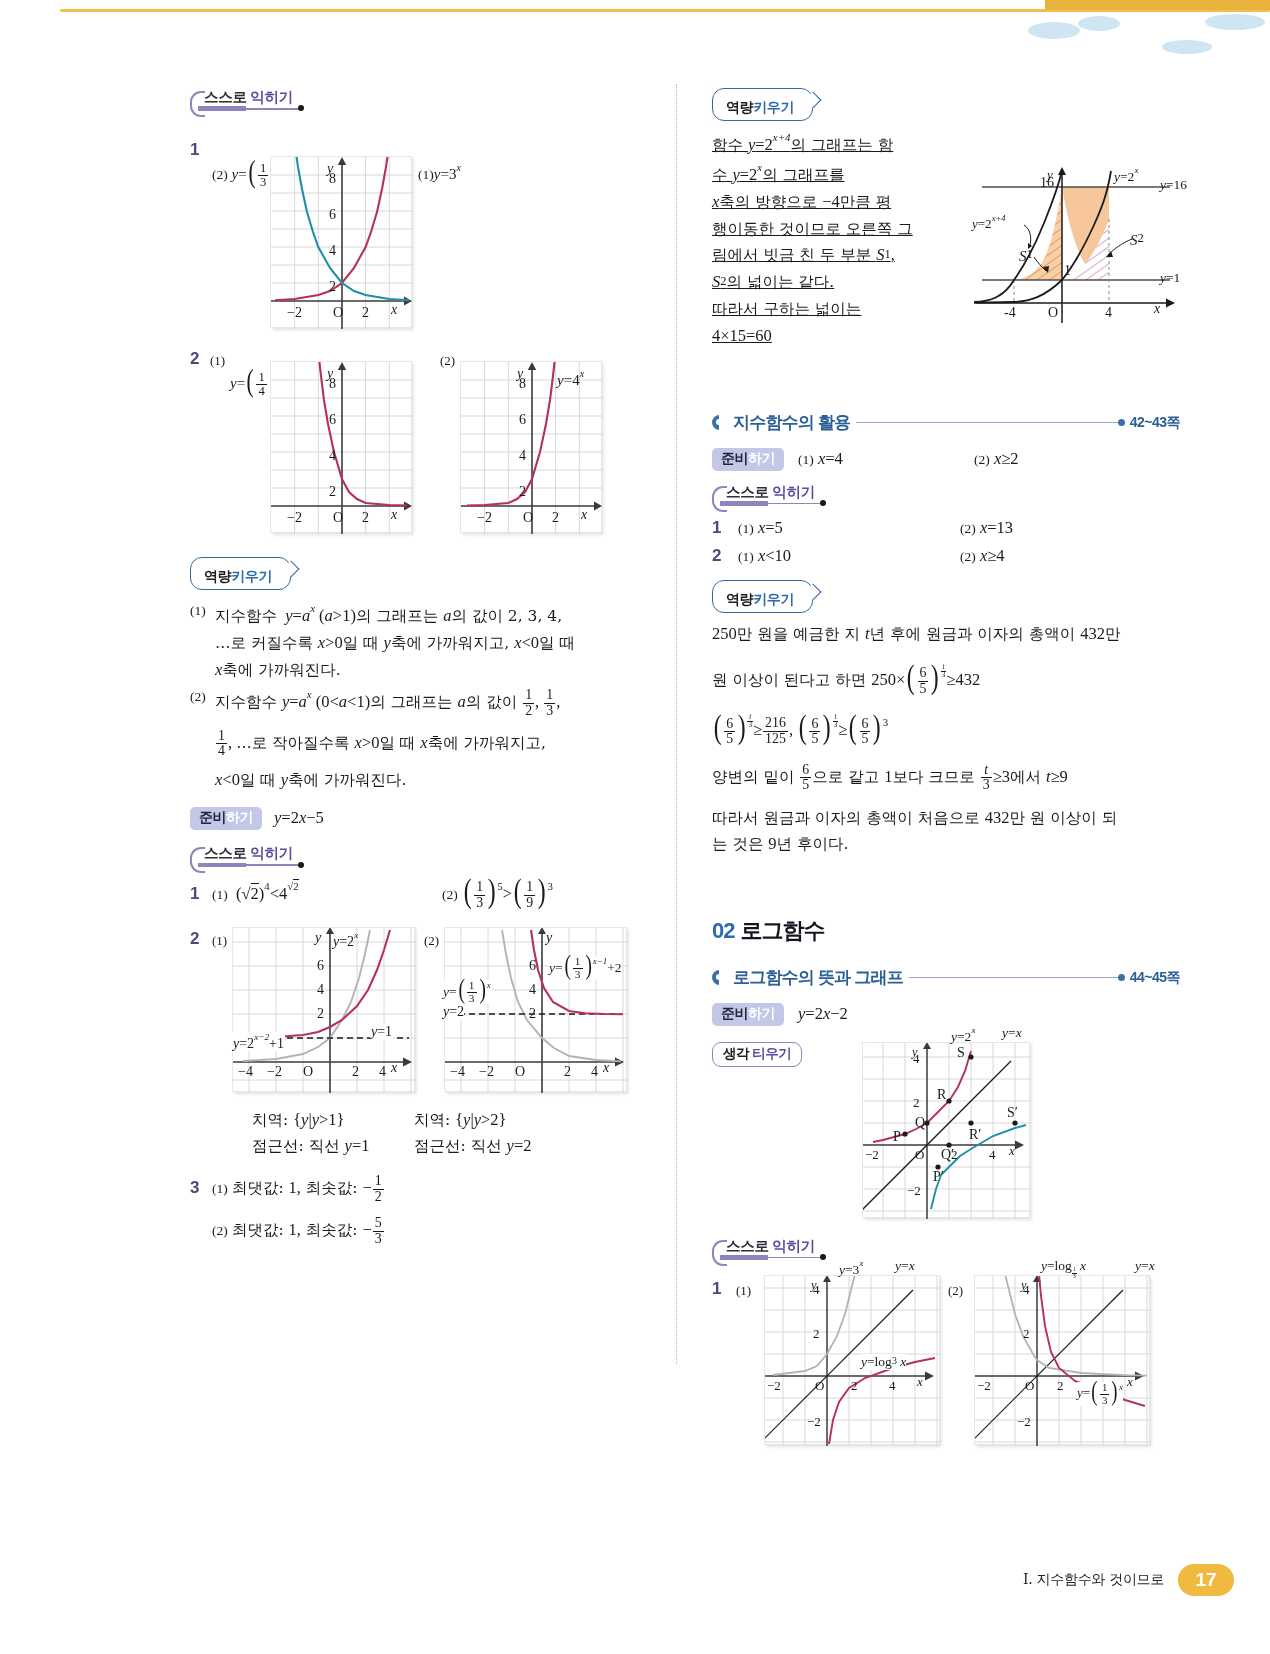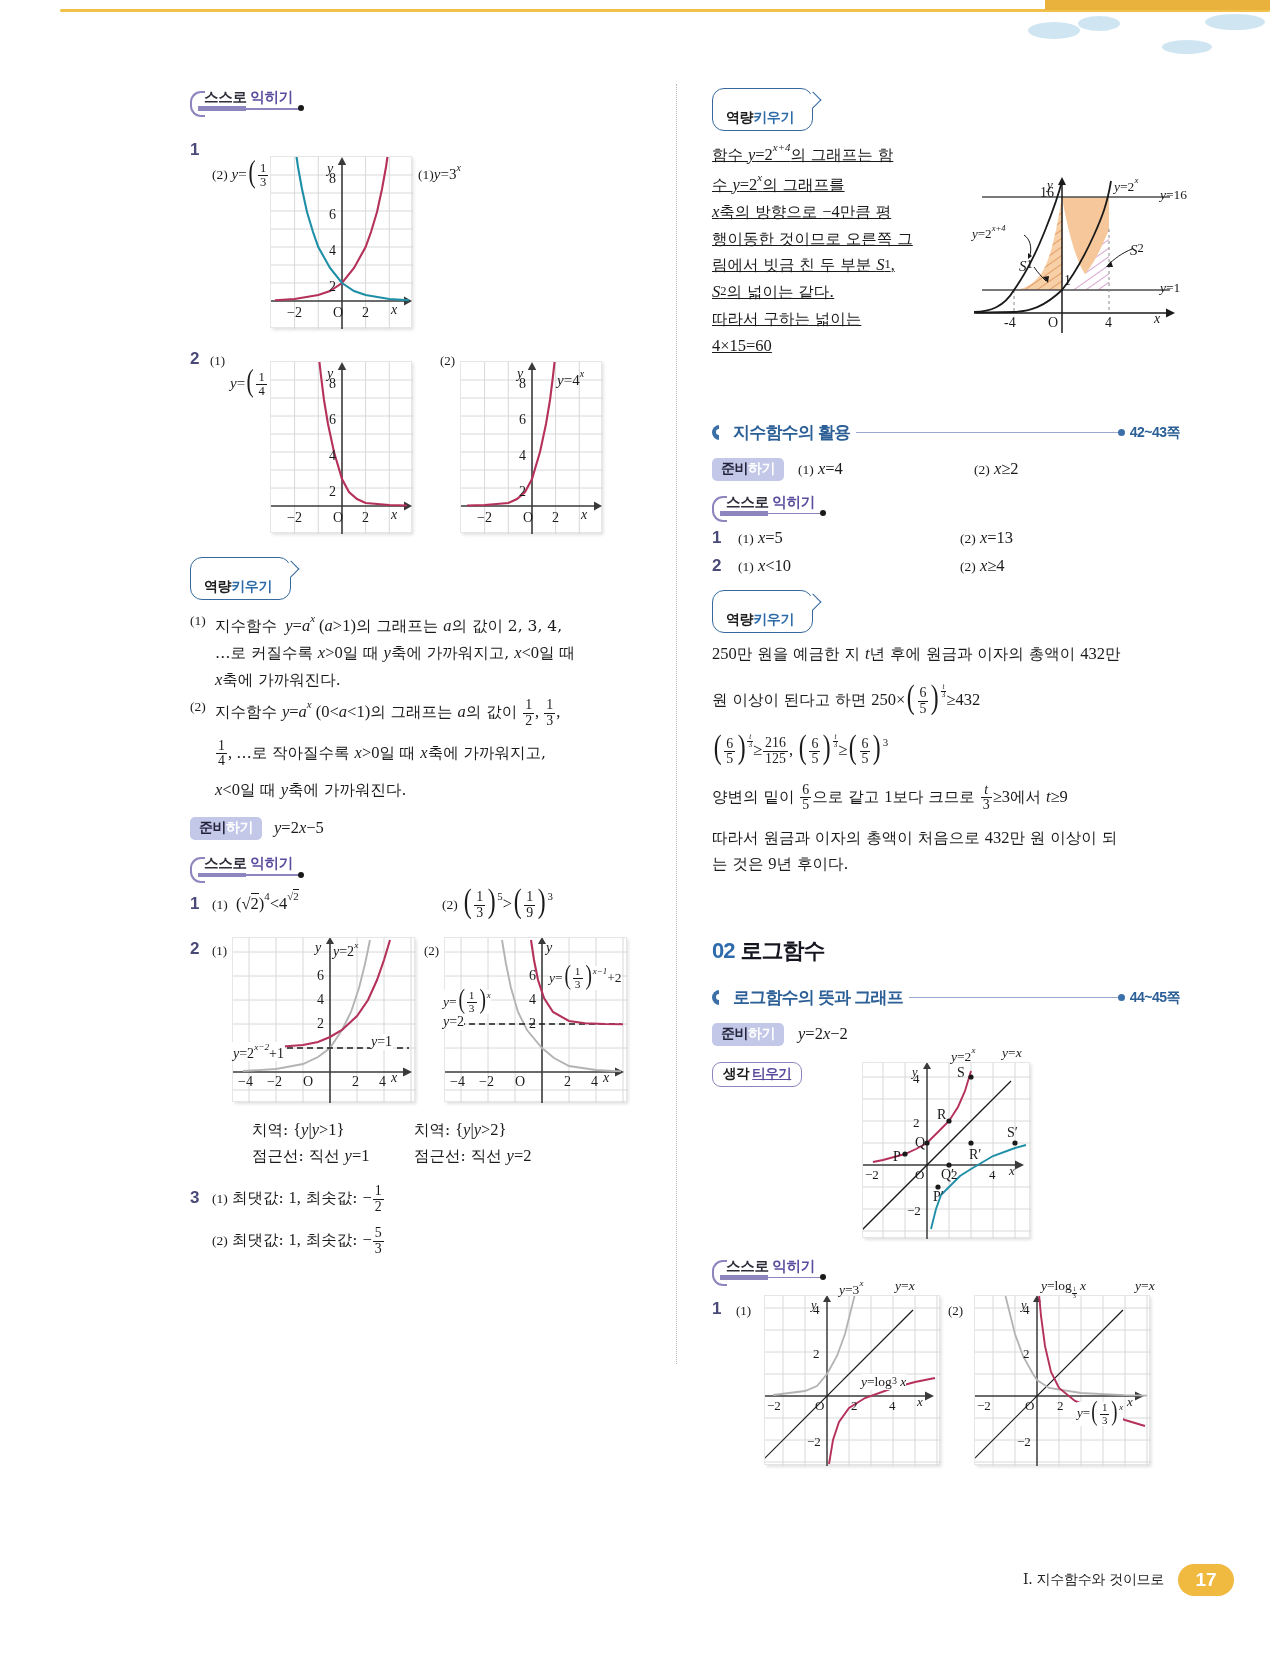--- a/index.html
+++ b/index.html
@@ -74,21 +74,21 @@
   .tag-self-underline::after {
     content: ""; position: absolute; left: 100px; top: 0.5px; width: 6px; height: 6px;
     background: #1a1a1a; border-radius: 50%;
   }
   .tag-self-bar {
     position: absolute; left: 0; top: 1.5px; width: 48px; height: 4.5px; background: #8d86be;
   }
 
   .tag-yeok {
     display: inline-block;
-    padding: 20px 18px 3px 13px;
+    padding: 10px 18px 3px 13px;
     border: 1.8px solid #35699e;
     border-radius: 12px;
     font-family: "Liberation Sans", sans-serif;
     font-weight: bold;
     font-size: 14px;
     letter-spacing: -0.4px;
     color: #1d1d1d;
     position: relative;
   }
   .tag-yeok .blue { color: #2c6aa8; }
@@ -119,21 +119,21 @@
     display: inline-block;
     padding: 2px 10px 3px 10px;
     border: 1.6px solid #8d86be;
     border-radius: 9px;
     font-family: "Liberation Sans", sans-serif;
     font-weight: bold;
     font-size: 13.5px;
     letter-spacing: -0.5px;
     color: #1d1d1d;
   }
-  .tag-think .blue { color: #5b4c9e; text-decoration: underline; }
+  .tag-think .blue { color: #5b4c9e; }
 
   
   .sec-head {
     display: flex; align-items: center; gap: 6px;
     font-family: "Liberation Sans", sans-serif;
     font-weight: bold;
     font-size: 17px;
     letter-spacing: -0.8px;
     color: #2b5f96;
     white-space: nowrap;

